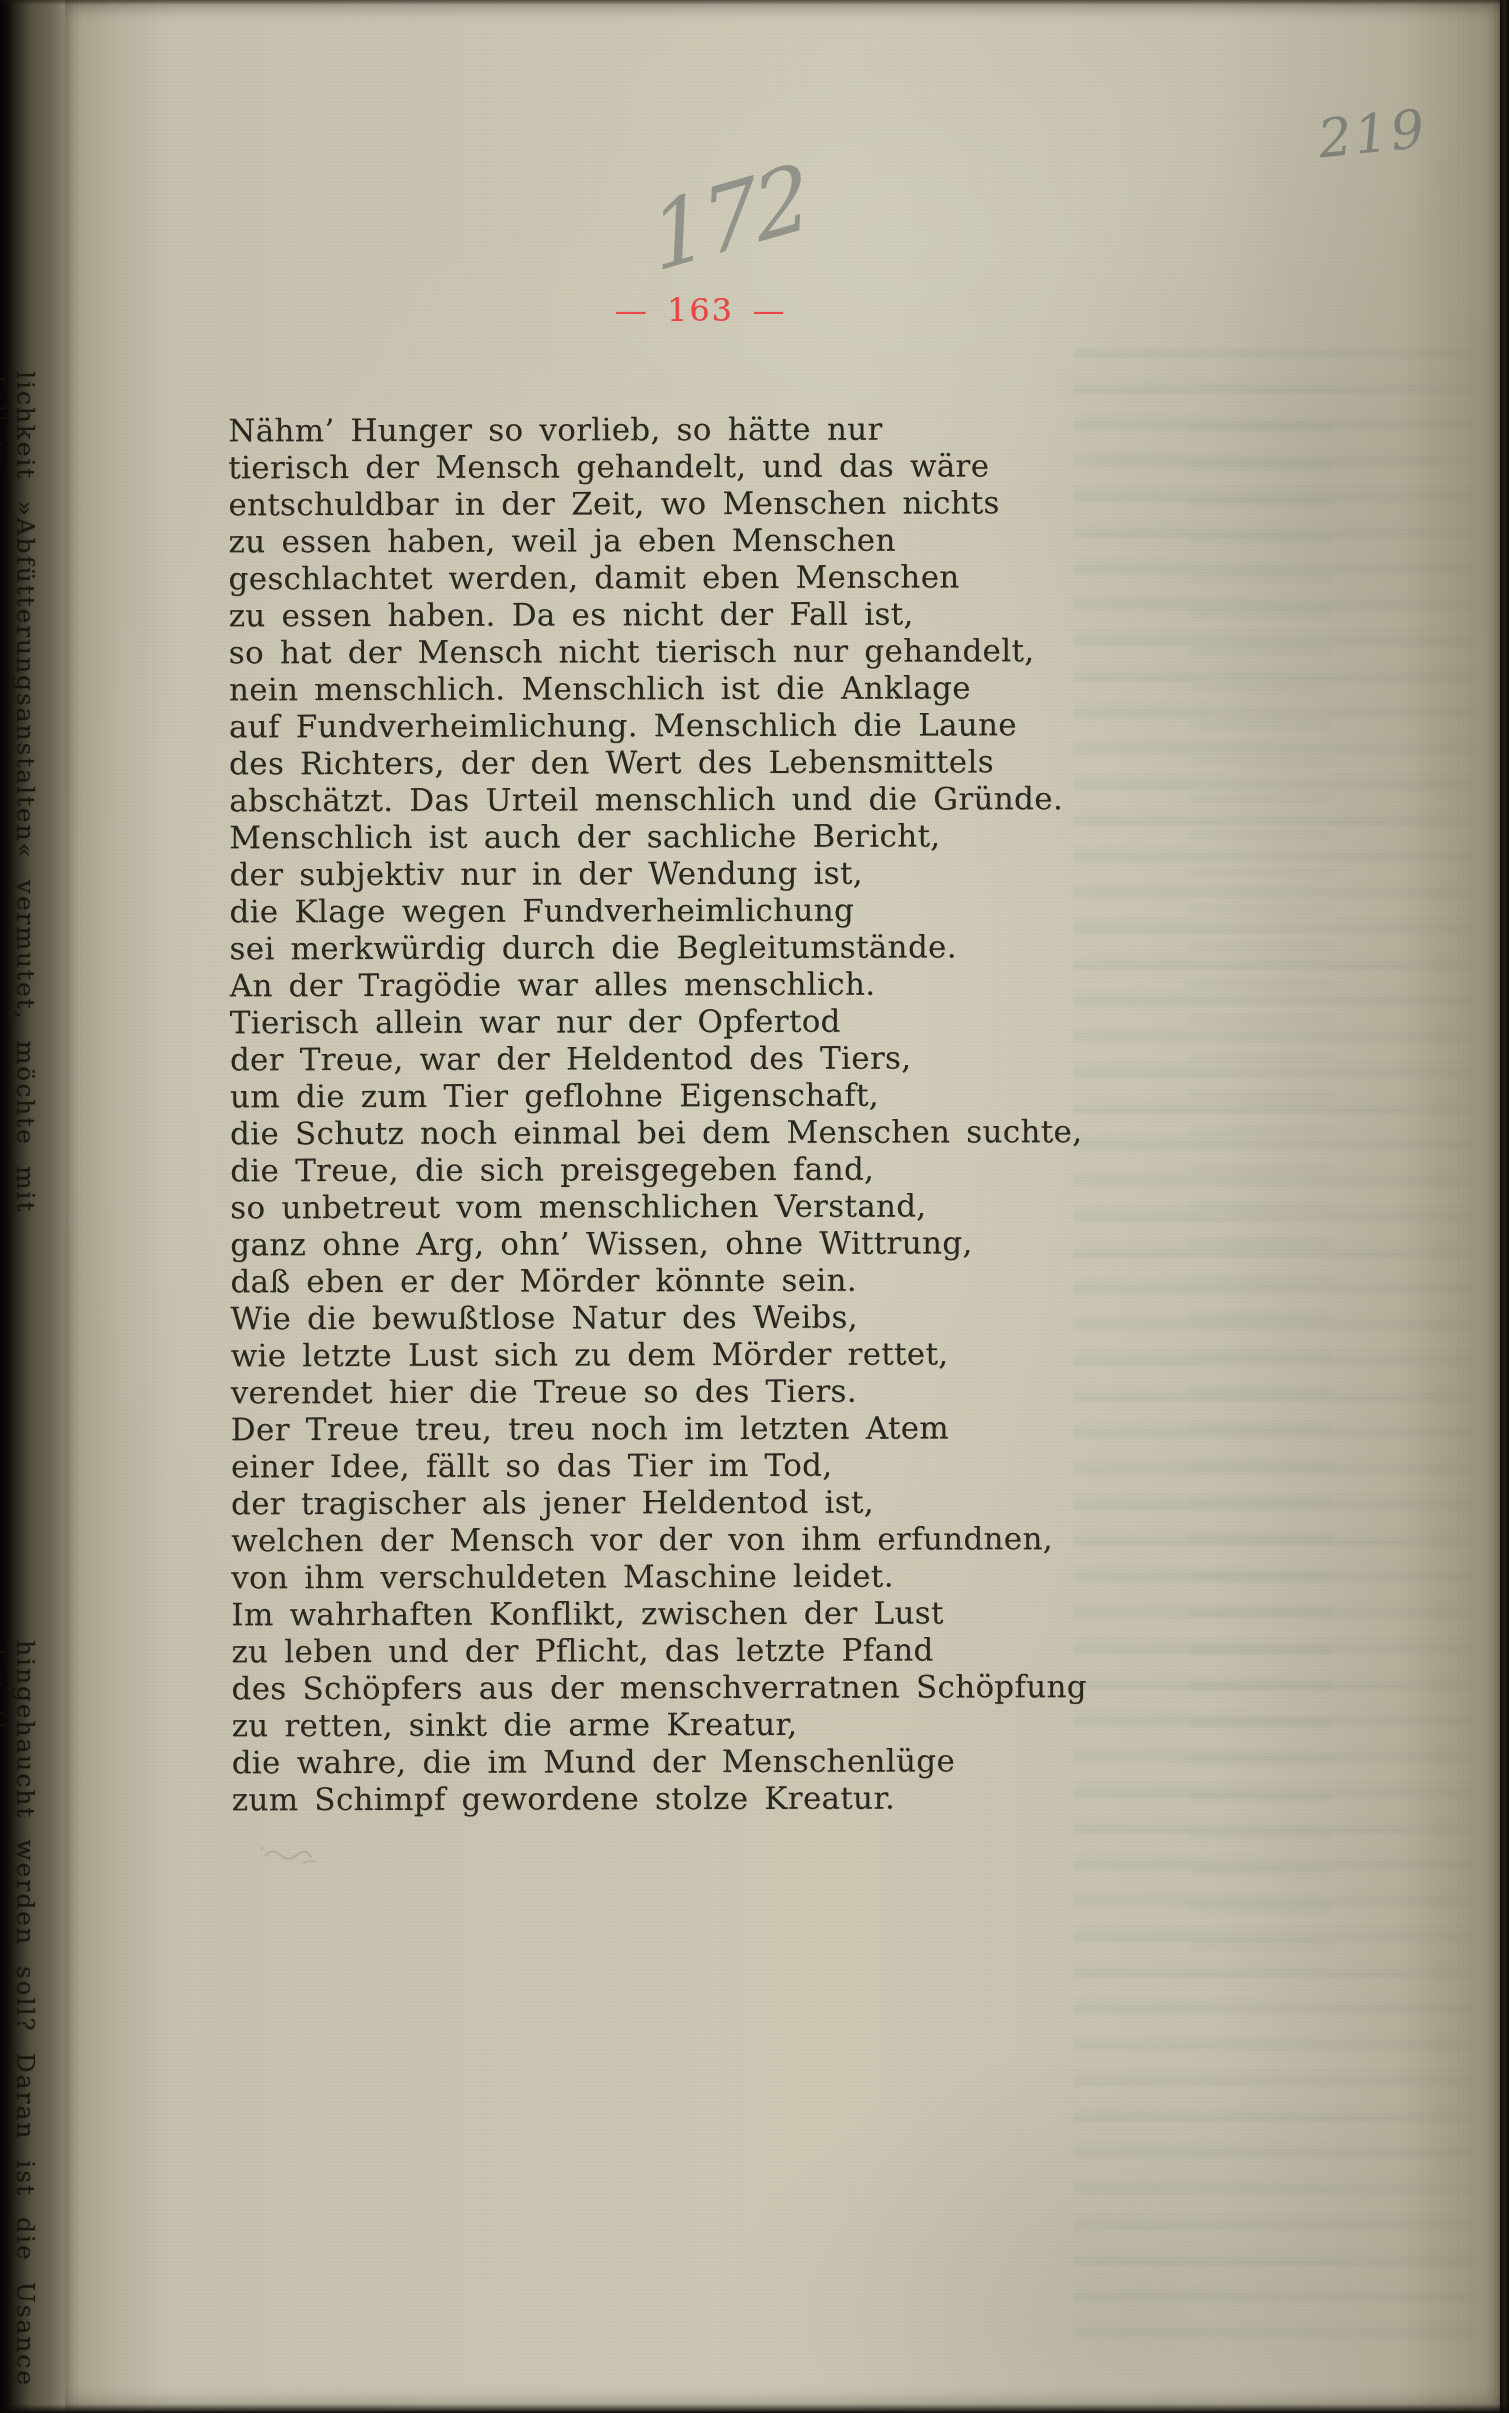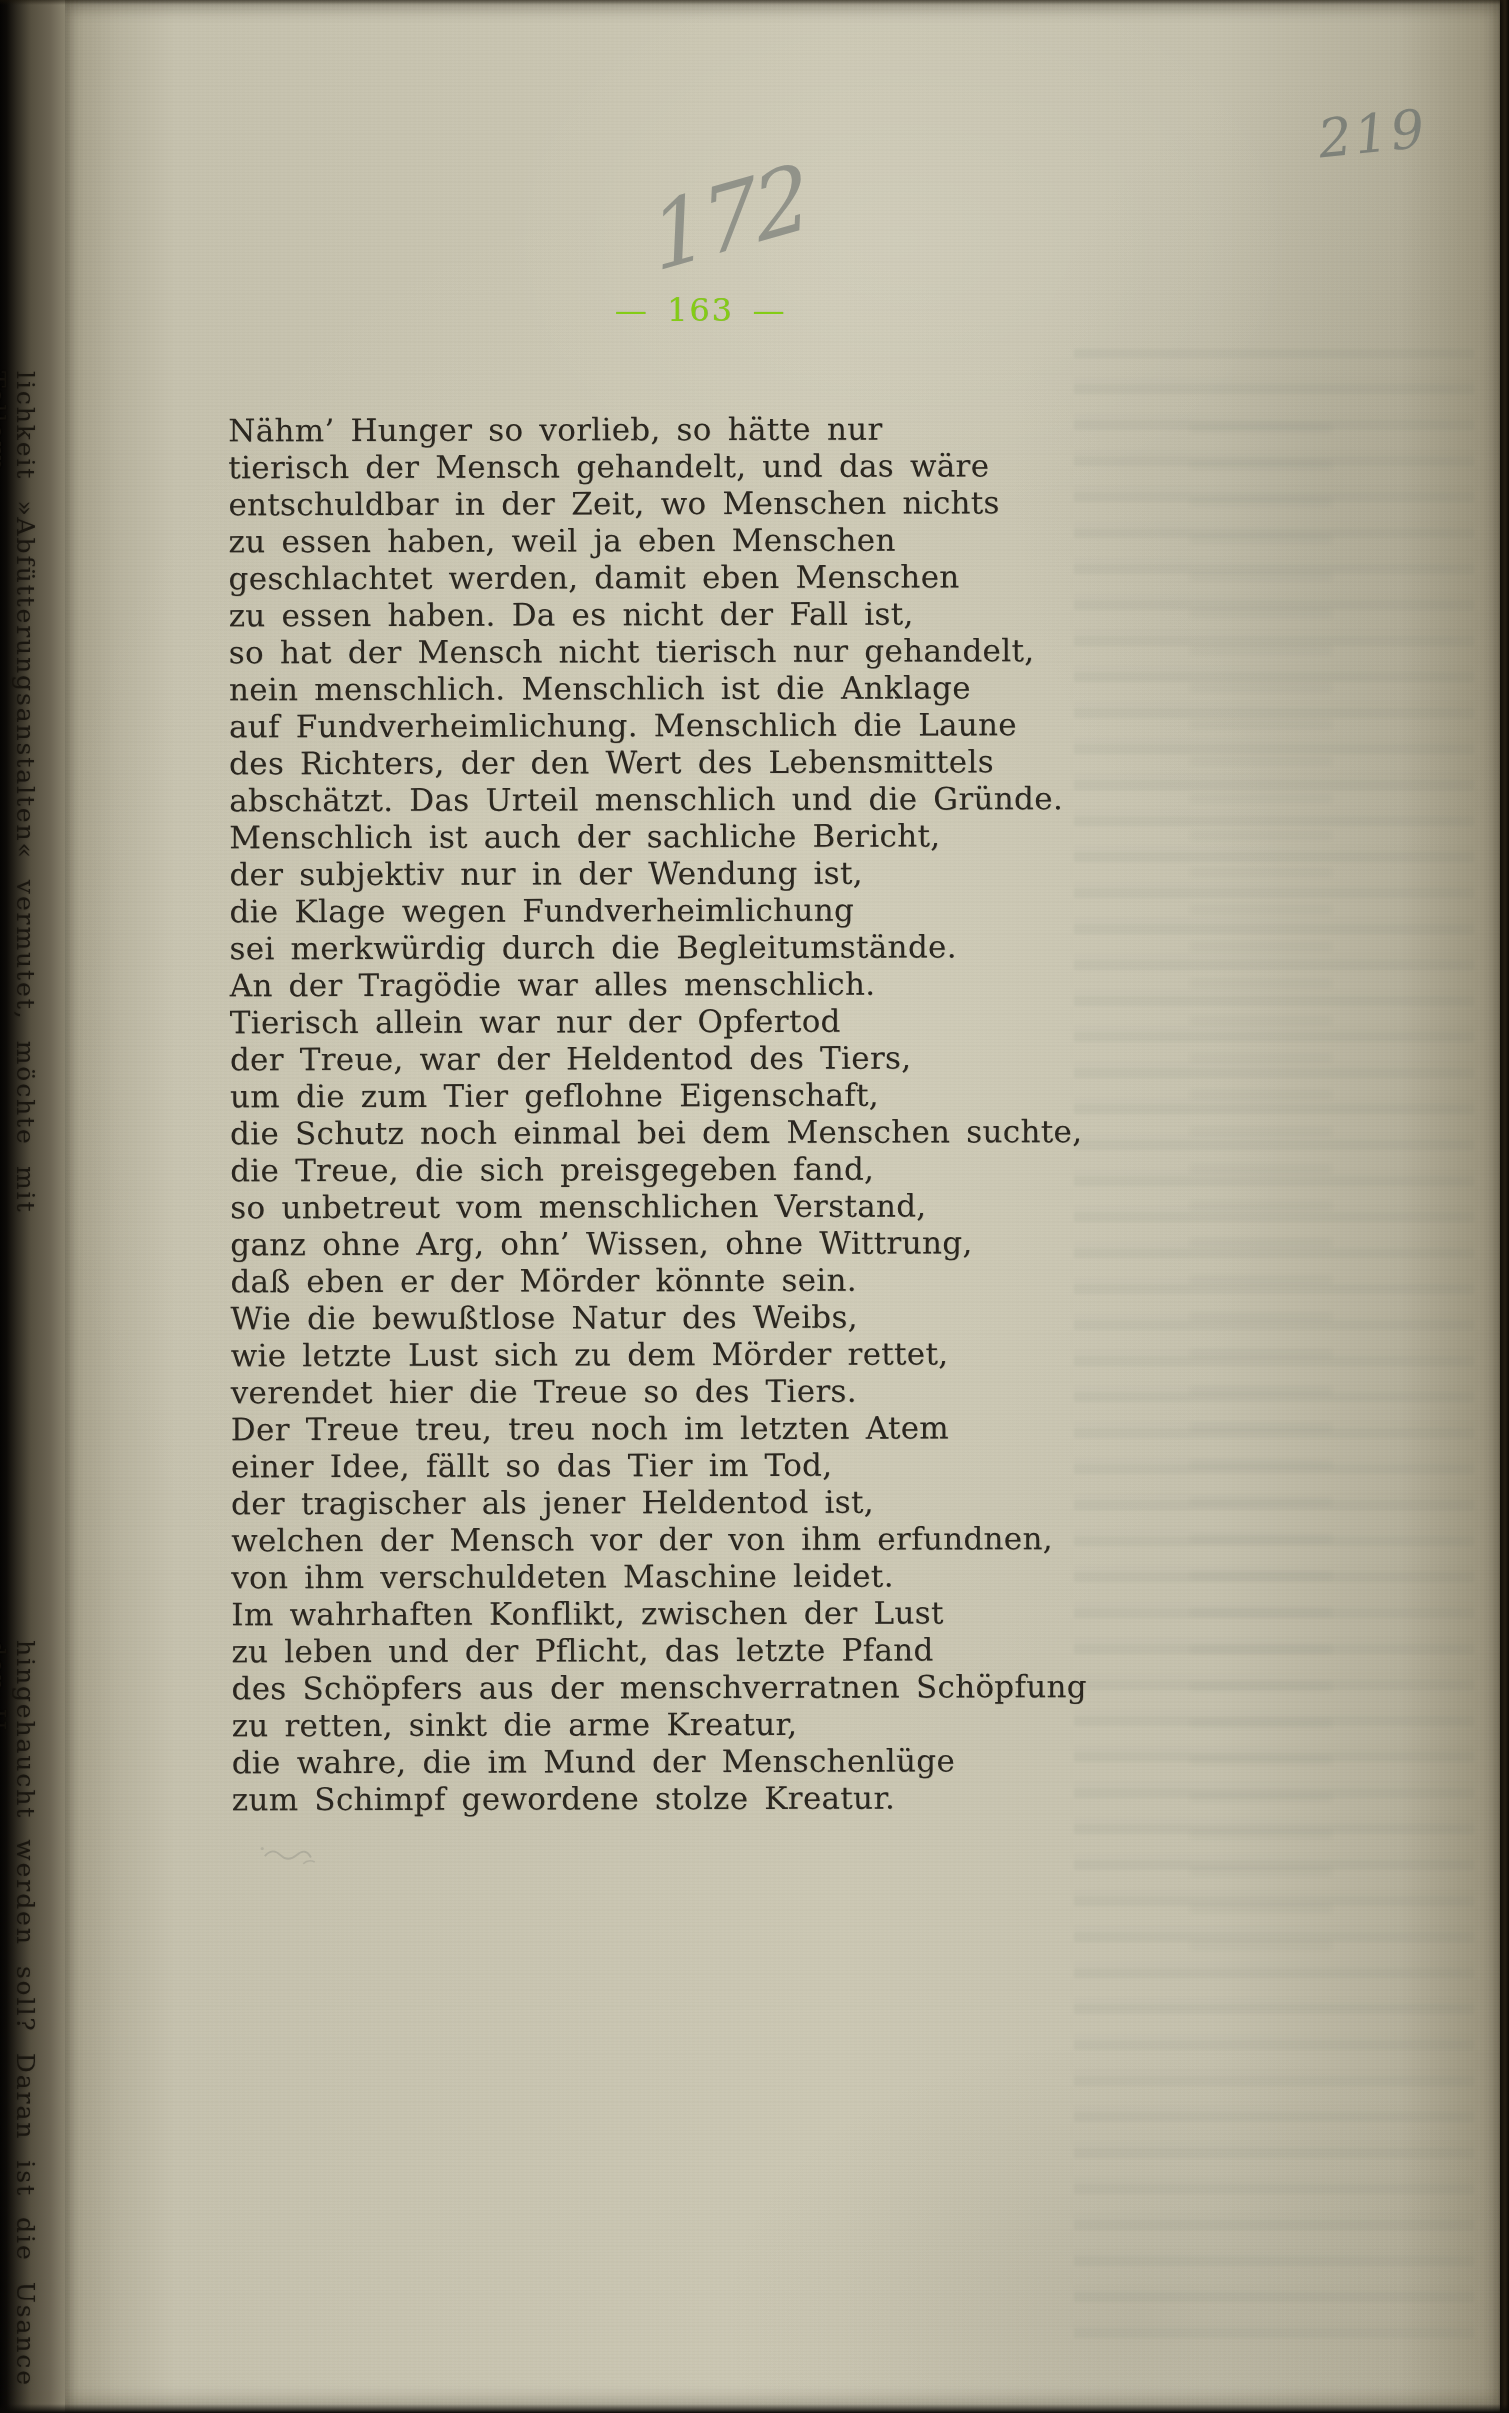--- a/index.html
+++ b/index.html
@@ -90,21 +90,21 @@
     letter-spacing:-3.9px;
     color:#83867f;
   }
   
   .pagenum{
     position:absolute;left:584px;top:291px;width:233px;
     text-align:center;
     font-size:32px;
     letter-spacing:1.9px;
     word-spacing:6.5px;
-    color:#84cc16;
+    color:#ef4444;
     text-shadow:0.3px 0.3px 0 rgba(60,55,45,0.3);
   }
   
   .poem{
     position:absolute;left:230px;top:411px;width:1008px;
     transform:rotate(-0.15deg);
   }
   .verse-line{
     font-family:"DejaVu Serif", serif;
     font-size:31px;

